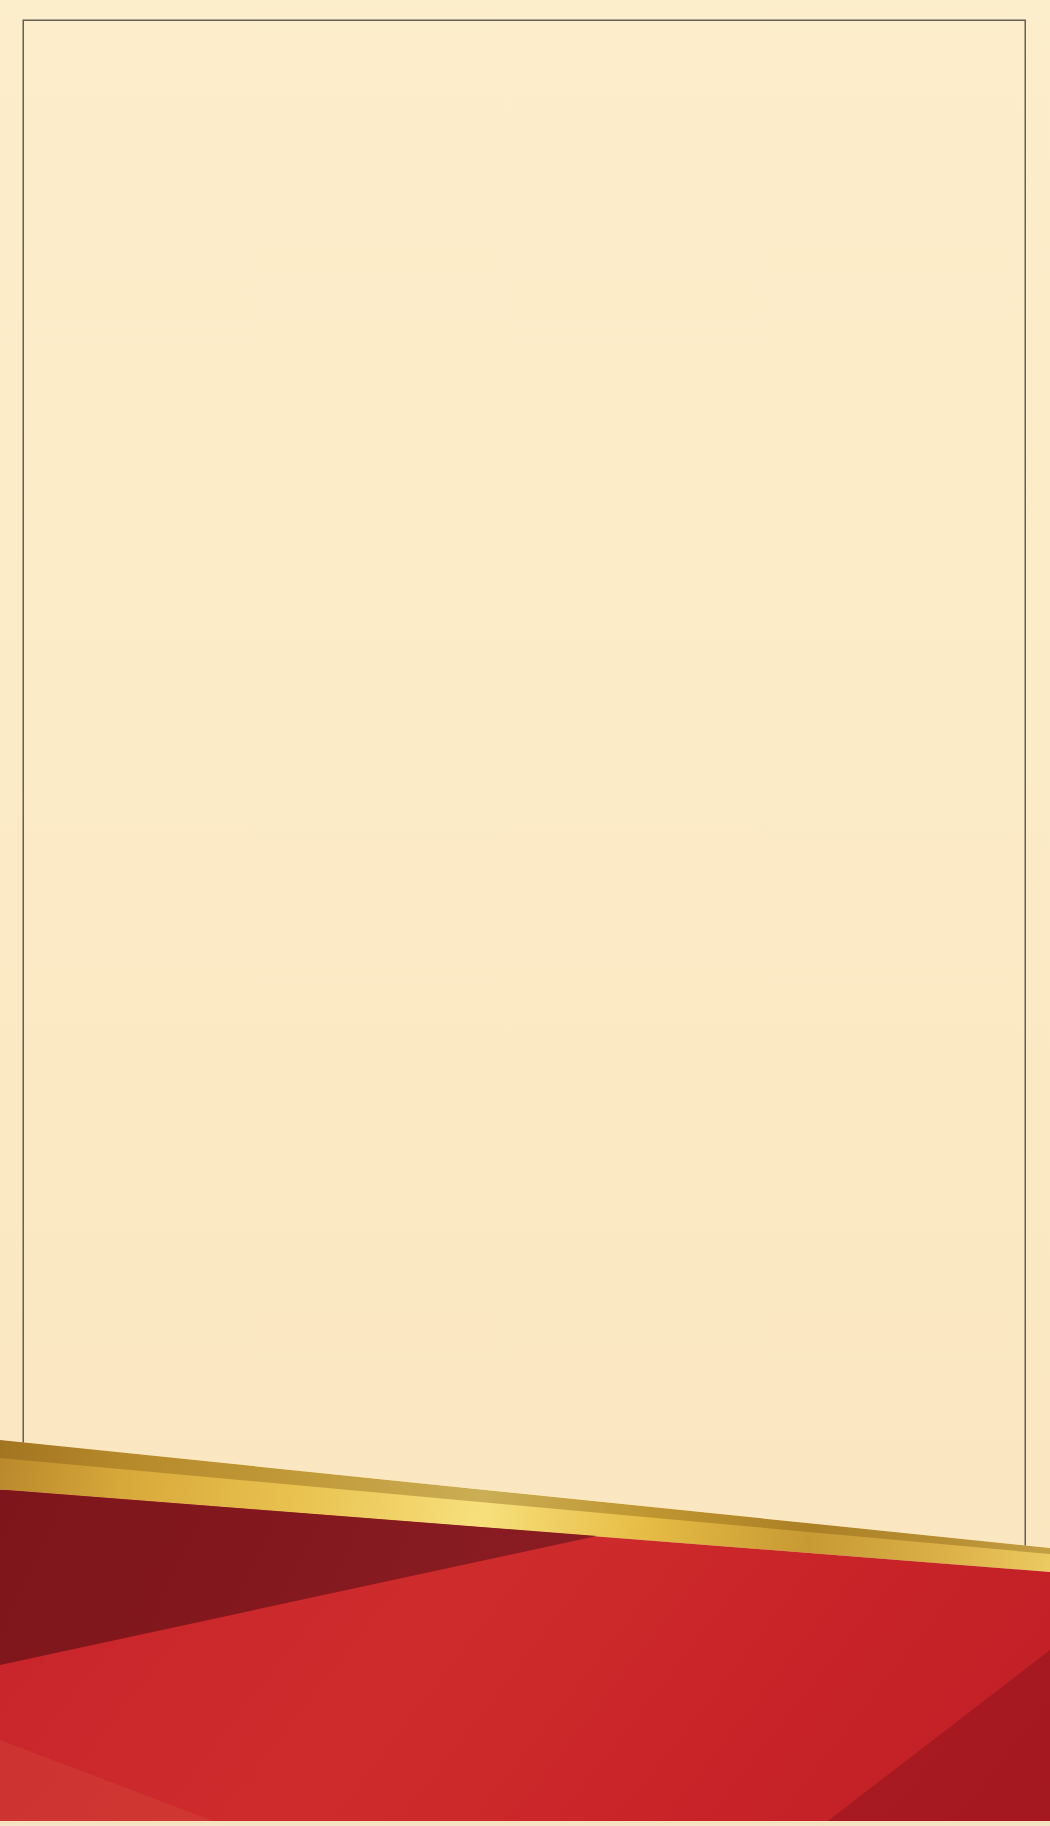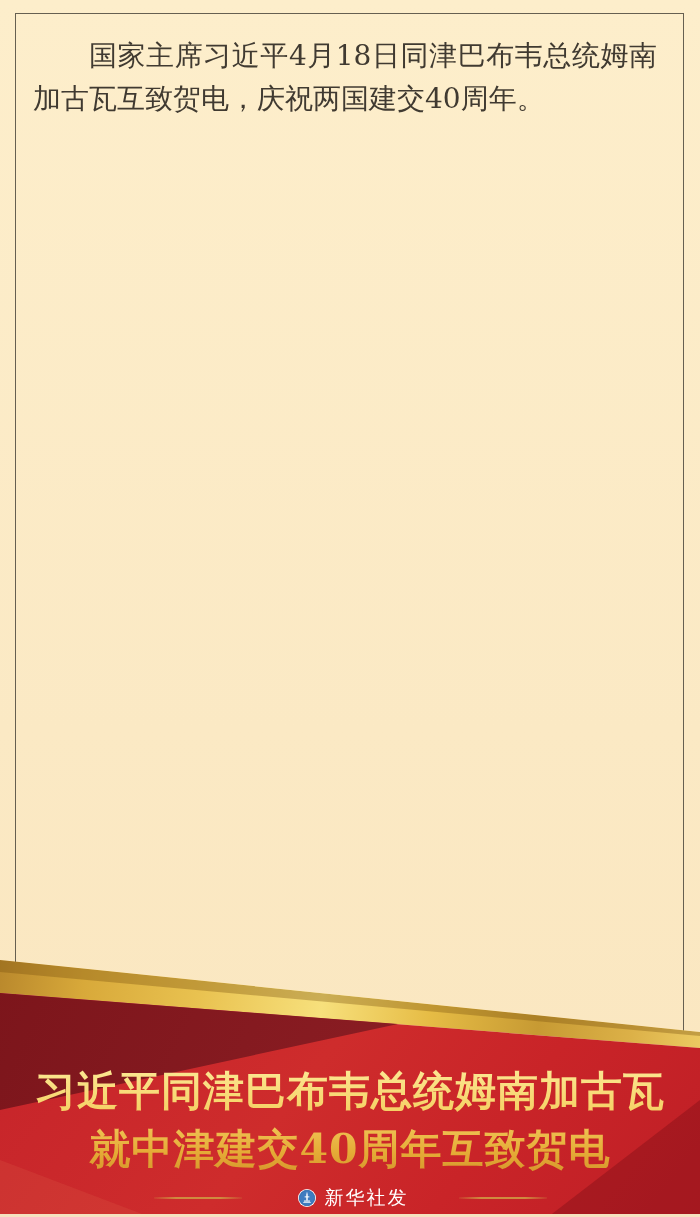--- a/index.html
+++ b/index.html
@@ -102,45 +102,25 @@
     position:absolute; left:0; bottom:0; width:700px; height:3px;
     background:#f5e2c0; z-index:5;
   }
 </style>
 </head>
 <body>
 
   <div class="frame"></div>
 
   <div class="article">
-    <p>国家主席习近平4月18日同津巴布韦总统姆南加古瓦互致贺电，庆祝两国建交40周年。</p>
   </div>
 
   <div class="banner">
     <div class="layer gold-band"></div>
     <div class="layer red-base"></div>
     <div class="layer facet-maroon"></div>
     <div class="layer facet-bottom-right"></div>
     <div class="layer facet-bottom-left"></div>
 
-    <div class="banner-title">
-      <div>习近平同津巴布韦总统姆南加古瓦</div>
-      <div>就中津建交40周年互致贺电</div>
-    </div>
 
-    <div class="banner-footer">
-      <span class="footer-line left"></span>
-      <svg class="footer-logo" viewBox="0 0 20 20" aria-hidden="true">
-        <circle cx="10" cy="10" r="10" fill="#ffffff"></circle>
-        <circle cx="10" cy="10" r="8.6" fill="#3f7cc0"></circle>
-        <circle cx="10" cy="10" r="8.6" fill="none" stroke="#1e5a9e" stroke-width="0.8"></circle>
-        <path d="M10 3.2 L10.9 5.4 L9.1 5.4 Z" fill="#ffffff"></path>
-        <rect x="9.2" y="5.6" width="1.6" height="7.2" fill="#ffffff"></rect>
-        <rect x="7.4" y="8.2" width="5.2" height="1.1" fill="#ffffff"></rect>
-        <rect x="6.6" y="12.8" width="6.8" height="1.2" fill="#ffffff"></rect>
-        <rect x="5.8" y="14.4" width="8.4" height="1.0" fill="#dce9f7"></rect>
-      </svg>
-      <span class="footer-credit">新华社发</span>
-      <span class="footer-line right"></span>
-    </div>
   </div>
 
   <div class="bottom-strip"></div>
 
 </body></html>

